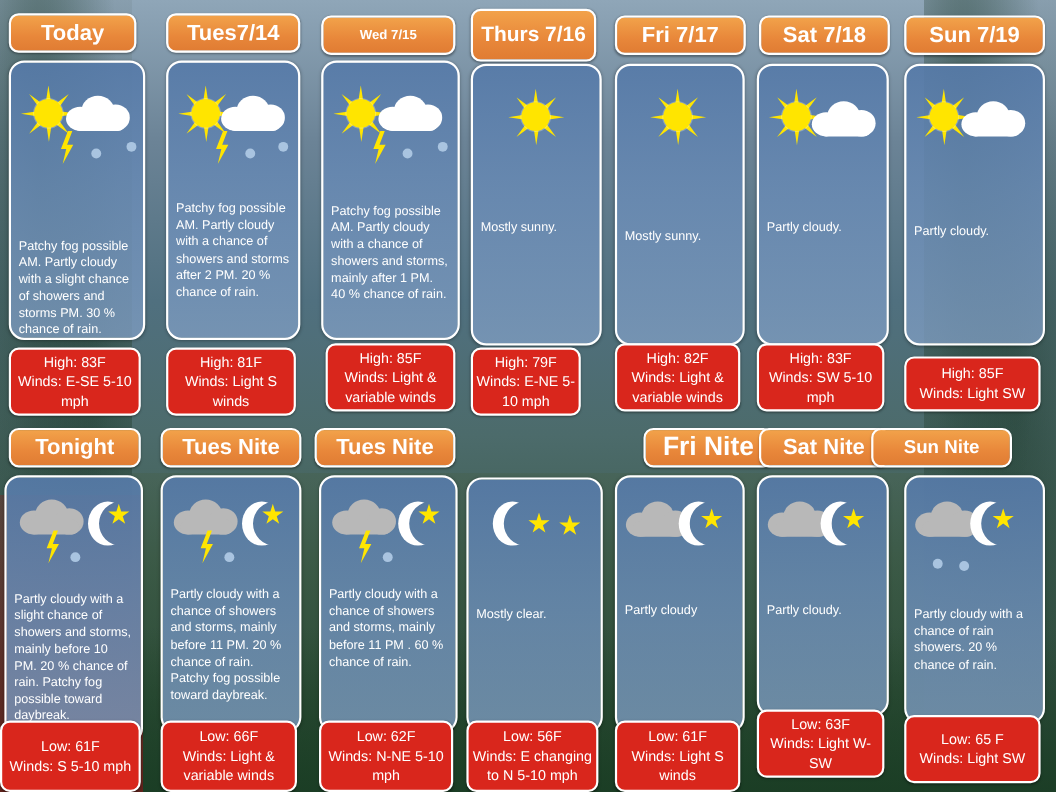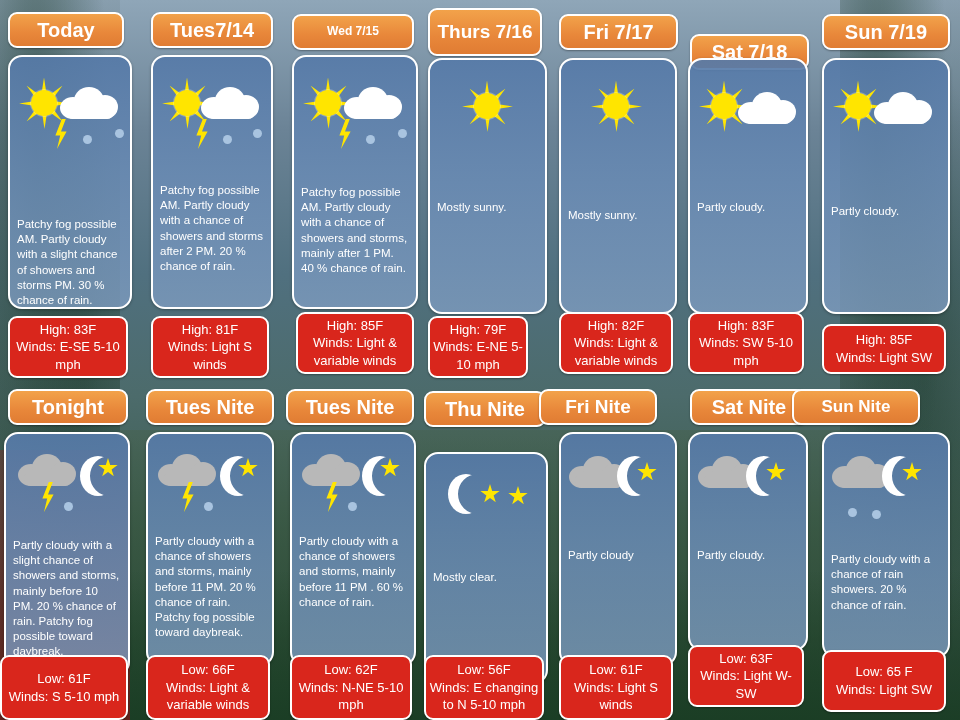--- a/index.html
+++ b/index.html
@@ -266,21 +266,21 @@
         <div class="disc"></div>
       </div>
     </div>
     <div class="txt" style="top:148px;">Mostly sunny.</div>
   </div>
   <div class="statbox" style="left:559px;top:312px;width:114px;height:62px;">
     <span>High: 82F</span>
     <span>Winds: Light &amp; variable winds</span>
   </div>
 
-  <div class="daylabel" style="left:690px;top:14px;width:115px;height:32px;font-size:20px;margin-top:20px;">Sat 7/18</div>
+  <div class="daylabel" style="left:690px;top:14px;width:115px;height:32px;font-size:20px;">Sat 7/18</div>
   <div class="panel" style="left:688px;top:58px;width:116px;height:252px;">
     <div class="icons">
       <div class="ic sun" style="left:12px;top:18px;">
         <div class="ray" style="transform:rotate(0deg) translateY(-14px);"></div>
         <div class="ray" style="transform:rotate(45deg) translateY(-14px);"></div>
         <div class="ray" style="transform:rotate(90deg) translateY(-14px);"></div>
         <div class="ray" style="transform:rotate(135deg) translateY(-14px);"></div>
         <div class="ray" style="transform:rotate(180deg) translateY(-14px);"></div>
         <div class="ray" style="transform:rotate(225deg) translateY(-14px);"></div>
         <div class="ray" style="transform:rotate(270deg) translateY(-14px);"></div>
@@ -391,37 +391,36 @@
         </div>
       <div class="star" style="left:88px;top:18px;"></div>
     </div>
     <div class="txt" style="top:100px;">Partly cloudy with a chance of showers and storms, mainly before 11 PM . 60 % chance of rain.</div>
   </div>
   <div class="statbox" style="left:290px;top:655px;width:122px;height:65px;">
     <span>Low:  62F</span>
     <span>Winds: N-NE 5-10 mph</span>
   </div>
 
-  <div class="nitelabel" style="left:424px;top:391px;width:118px;height:32px;font-size:20px;">Thu Nite</div>
-  <div class="panel" style="left:424px;top:434px;width:120px;height:228px;margin-top:18px;">
+  <div class="panel" style="left:424px;top:434px;width:120px;height:228px;">
     <div class="icons">
       <div class="moon" style="left:22px;top:14px;">
           <div class="m"></div>
         </div>
       <div class="star" style="left:54px;top:24px;"></div>
       <div class="star" style="left:82px;top:26px;"></div>
     </div>
     <div class="txt" style="top:116px;">Mostly clear.</div>
   </div>
   <div class="statbox" style="left:424px;top:655px;width:120px;height:65px;">
     <span>Low:  56F</span>
     <span>Winds: E changing to N 5-10 mph</span>
   </div>
 
-  <div class="nitelabel" style="left:539px;top:389px;width:114px;height:32px;font-size:19px;">Fri Nite</div>
+  <div class="nitelabel" style="left:585px;top:389px;width:114px;height:32px;font-size:24px;">Fri Nite</div>
   <div class="panel" style="left:559px;top:432px;width:114px;height:230px;">
     <div class="icons">
       <div class="cloud gray" style="left:8px;top:14px;">
         <i class="c1"></i>
           <i class="c2"></i>
           <i class="c3"></i>
           <i class="c4"></i>
       </div>
       <div class="moon" style="left:56px;top:16px;">
           <div class="m"></div>

